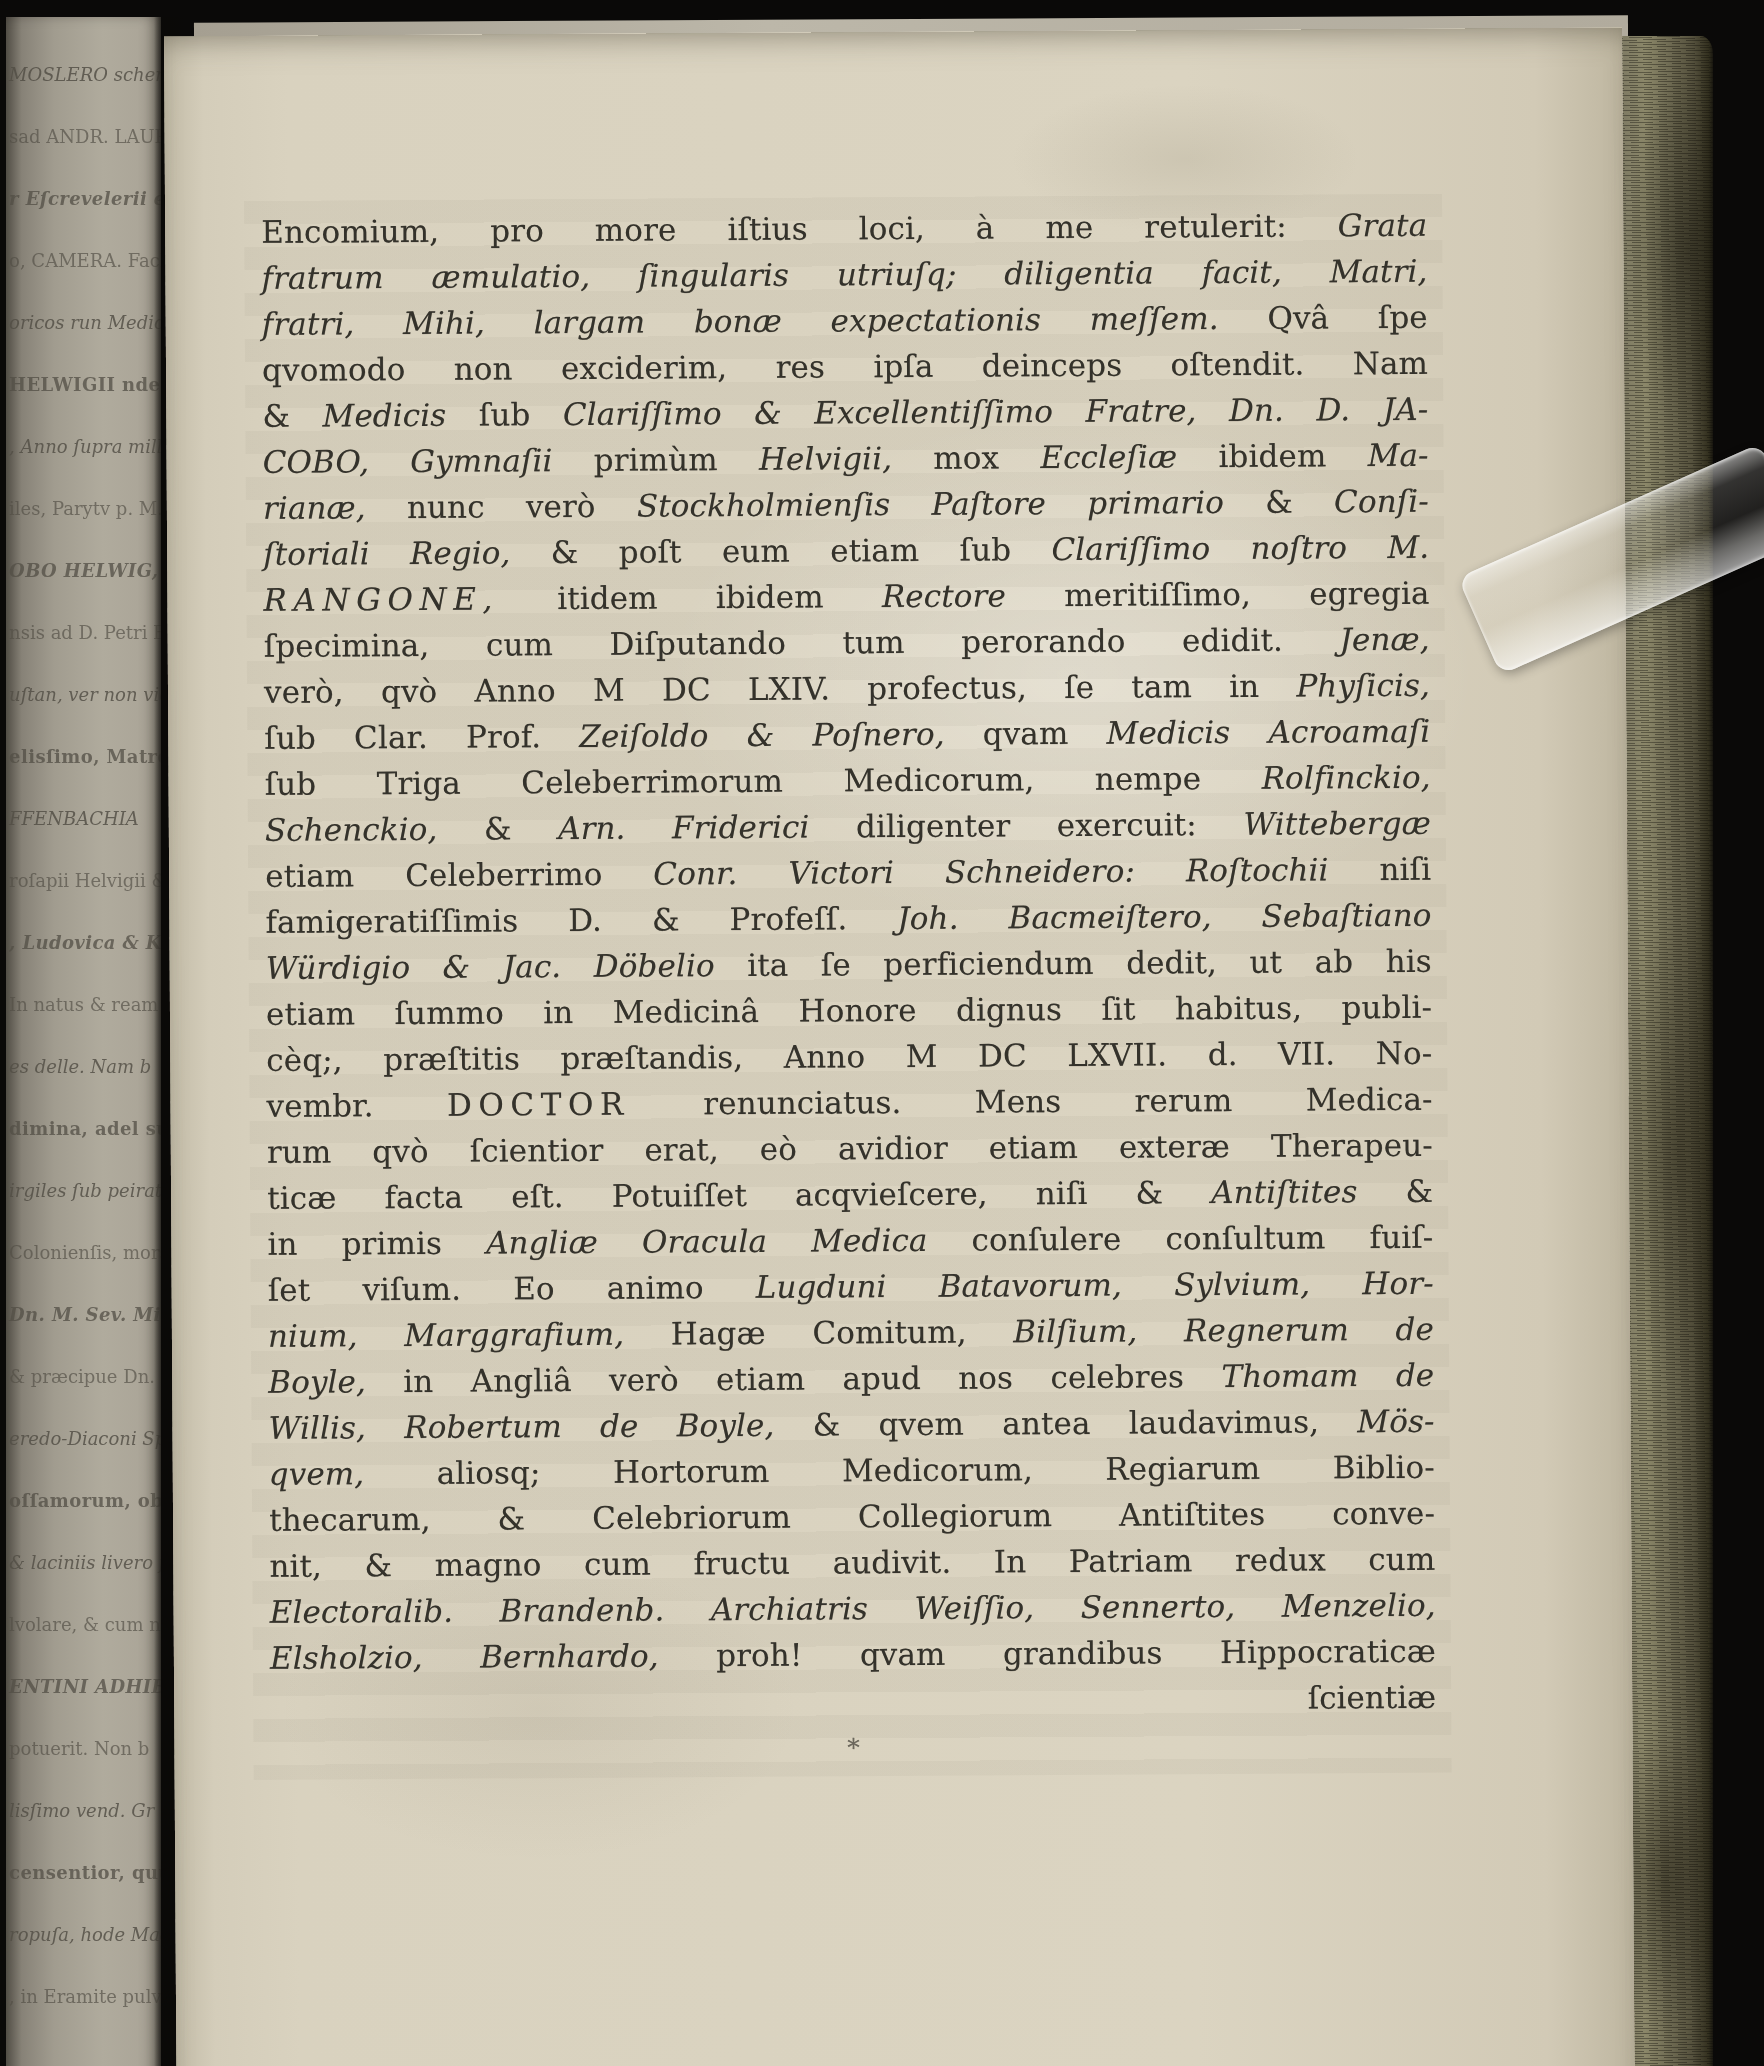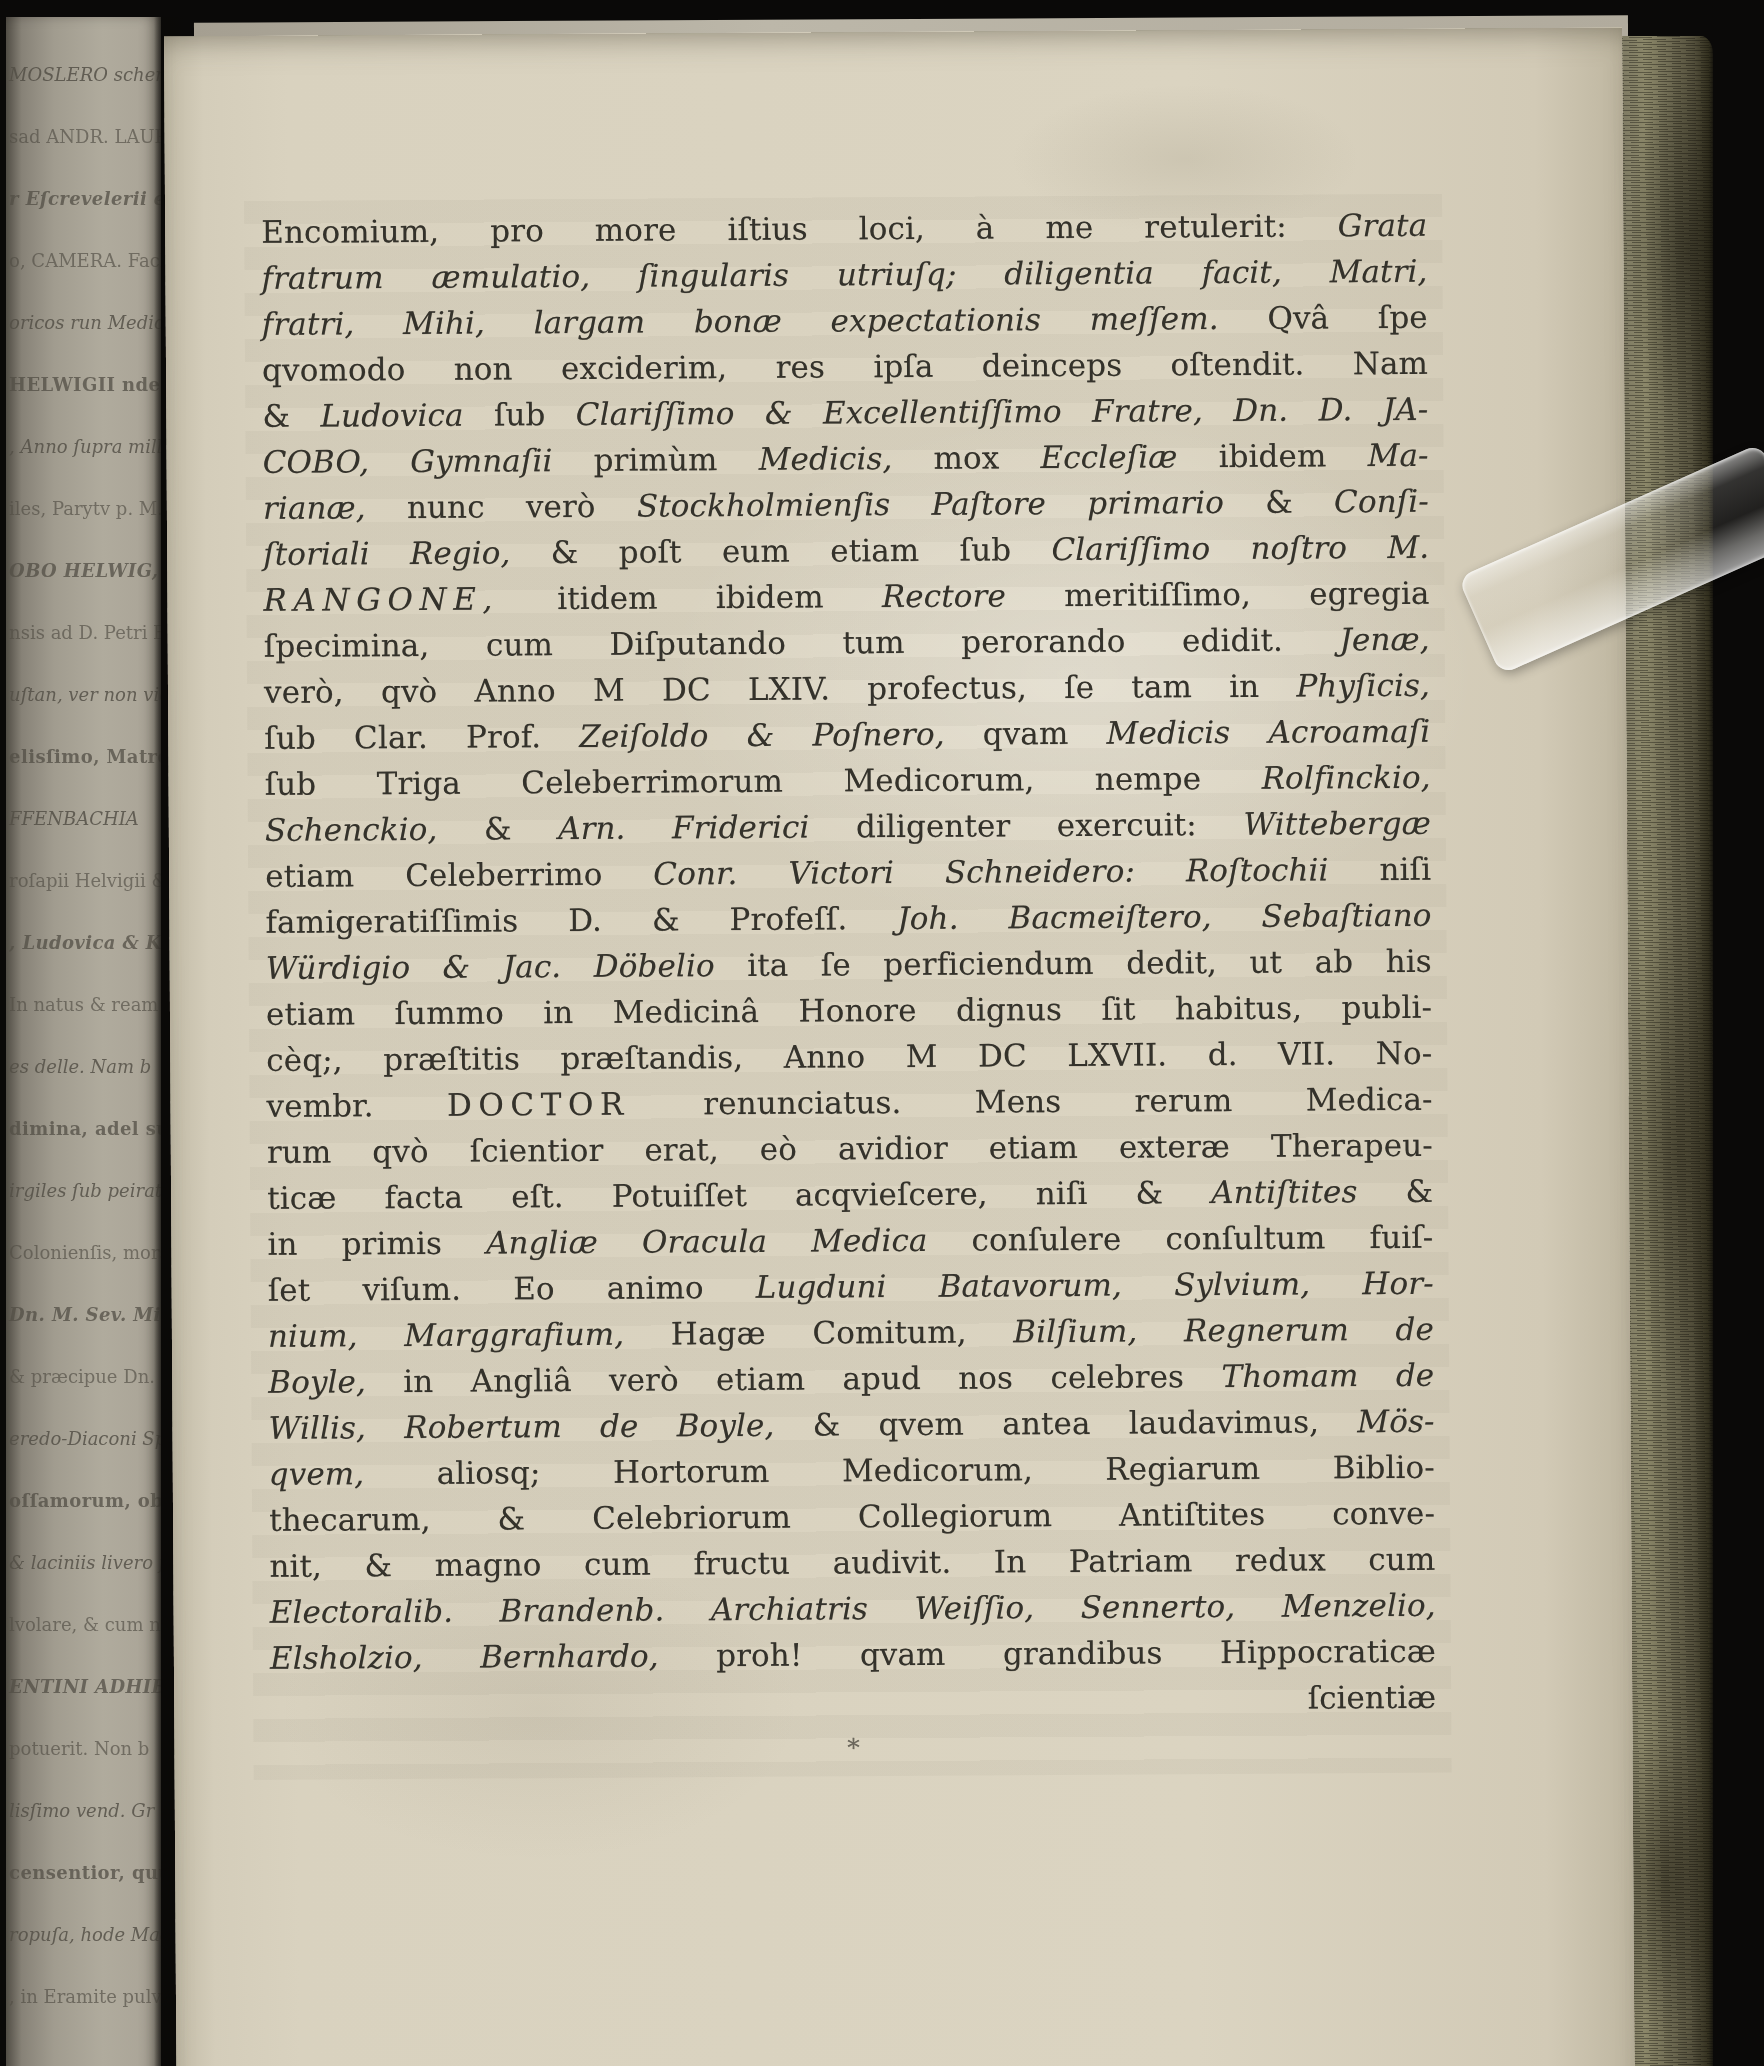--- a/index.html
+++ b/index.html
@@ -186,22 +186,22 @@
   <div class="fore-edge"></div>
 
   <div class="page">
     <div class="show-through"></div>
     <div class="text-block">
       <div>
           <div class="line"><span>Encomium, pro more iſtius loci, à me retulerit: </span><span class="it">Grata</span></div>
           <div class="line"><span class="it">fratrum æmulatio, ſingularis utriuſq; diligentia facit, Matri,</span></div>
           <div class="line"><span class="it">fratri, Mihi, largam bonæ expectationis meſſem. </span><span>Qvâ ſpe</span></div>
           <div class="line"><span>qvomodo non exciderim, res ipſa deinceps oſtendit. Nam</span></div>
-          <div class="line"><span>&amp; </span><span class="it">Ludovica</span><span> ſub </span><span class="it">Clariſſimo &amp; Excellentiſſimo Fratre, Dn. D. JA-</span></div>
-          <div class="line"><span class="it">COBO, Gymnaſii</span><span> primùm </span><span class="it">Medicis,</span><span> mox </span><span class="it">Eccleſiæ</span><span> ibidem </span><span class="it">Ma-</span></div>
+          <div class="line"><span>&amp; </span><span class="it">Medicis</span><span> ſub </span><span class="it">Clariſſimo &amp; Excellentiſſimo Fratre, Dn. D. JA-</span></div>
+          <div class="line"><span class="it">COBO, Gymnaſii</span><span> primùm </span><span class="it">Helvigii,</span><span> mox </span><span class="it">Eccleſiæ</span><span> ibidem </span><span class="it">Ma-</span></div>
           <div class="line"><span class="it">rianæ,</span><span> nunc verò </span><span class="it">Stockholmienſis Paſtore primario</span><span> &amp; </span><span class="it">Conſi-</span></div>
           <div class="line"><span class="it">ſtoriali Regio,</span><span> &amp; poſt eum etiam ſub </span><span class="it">Clariſſimo noſtro M.</span></div>
           <div class="line"><span class="it sp">RANGONE,</span><span> itidem ibidem </span><span class="it">Rectore</span><span> meritiſſimo, egregia</span></div>
           <div class="line"><span>ſpecimina, cum Diſputando tum perorando edidit. </span><span class="it">Jenæ,</span></div>
           <div class="line"><span>verò, qvò Anno M DC LXIV. profectus, ſe tam in </span><span class="it">Phyſicis,</span></div>
           <div class="line"><span>ſub Clar. Prof. </span><span class="it">Zeiſoldo &amp; Poſnero,</span><span> qvam </span><span class="it">Medicis Acroamaſi</span></div>
           <div class="line"><span>ſub Triga Celeberrimorum Medicorum, nempe </span><span class="it">Rolfinckio,</span></div>
           <div class="line"><span class="it">Schenckio,</span><span> &amp; </span><span class="it">Arn. Friderici</span><span> diligenter exercuit: </span><span class="it">Wittebergæ</span></div>
           <div class="line"><span>etiam Celeberrimo </span><span class="it">Conr. Victori Schneidero: Roſtochii</span><span> niſi</span></div>
           <div class="line"><span>famigeratiſſimis D. &amp; Profeſſ. </span><span class="it">Joh. Bacmeiſtero, Sebaſtiano</span></div>

